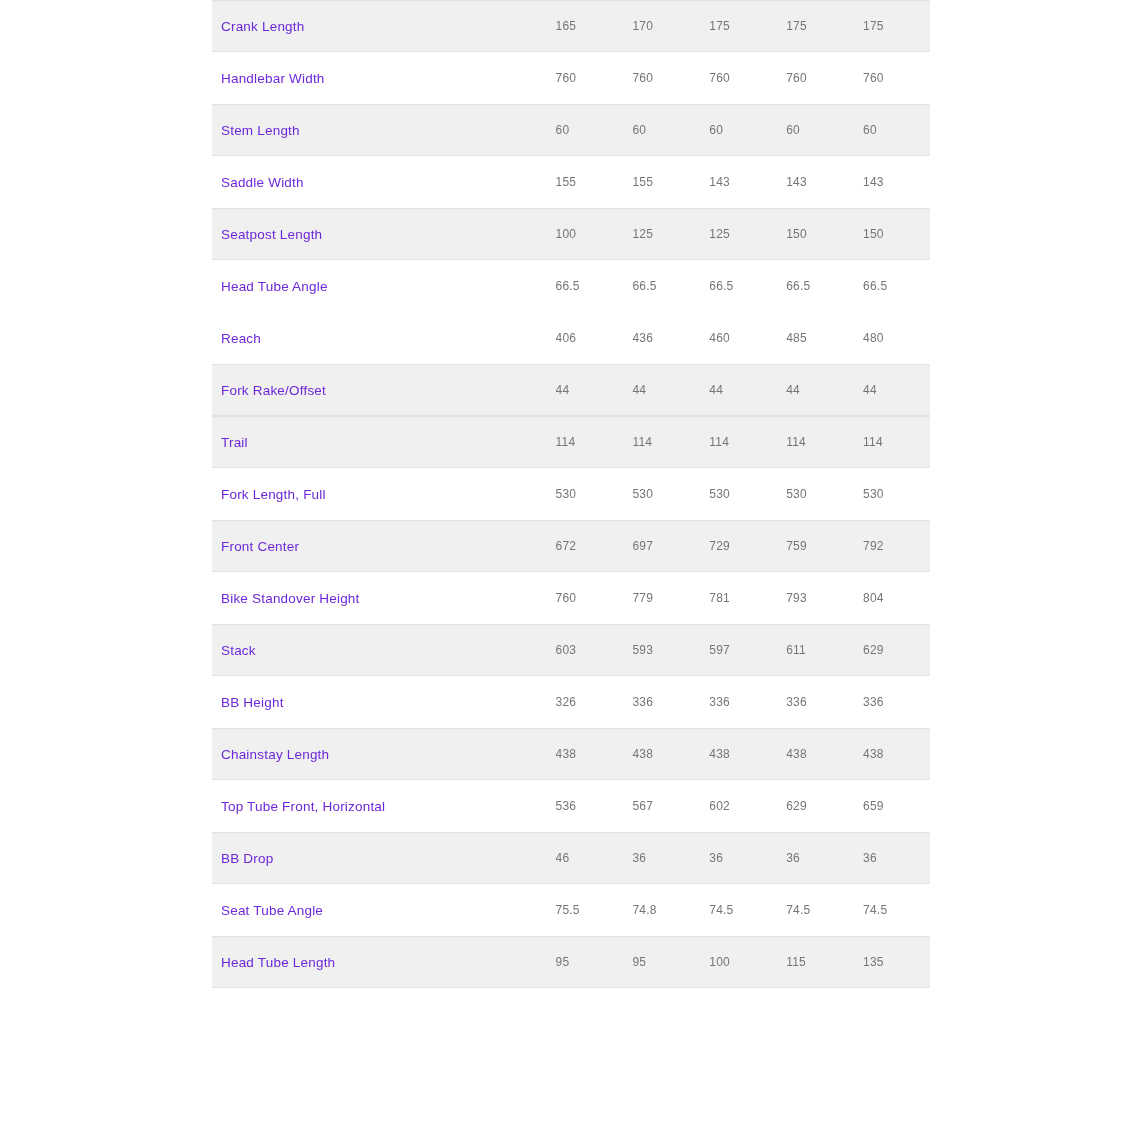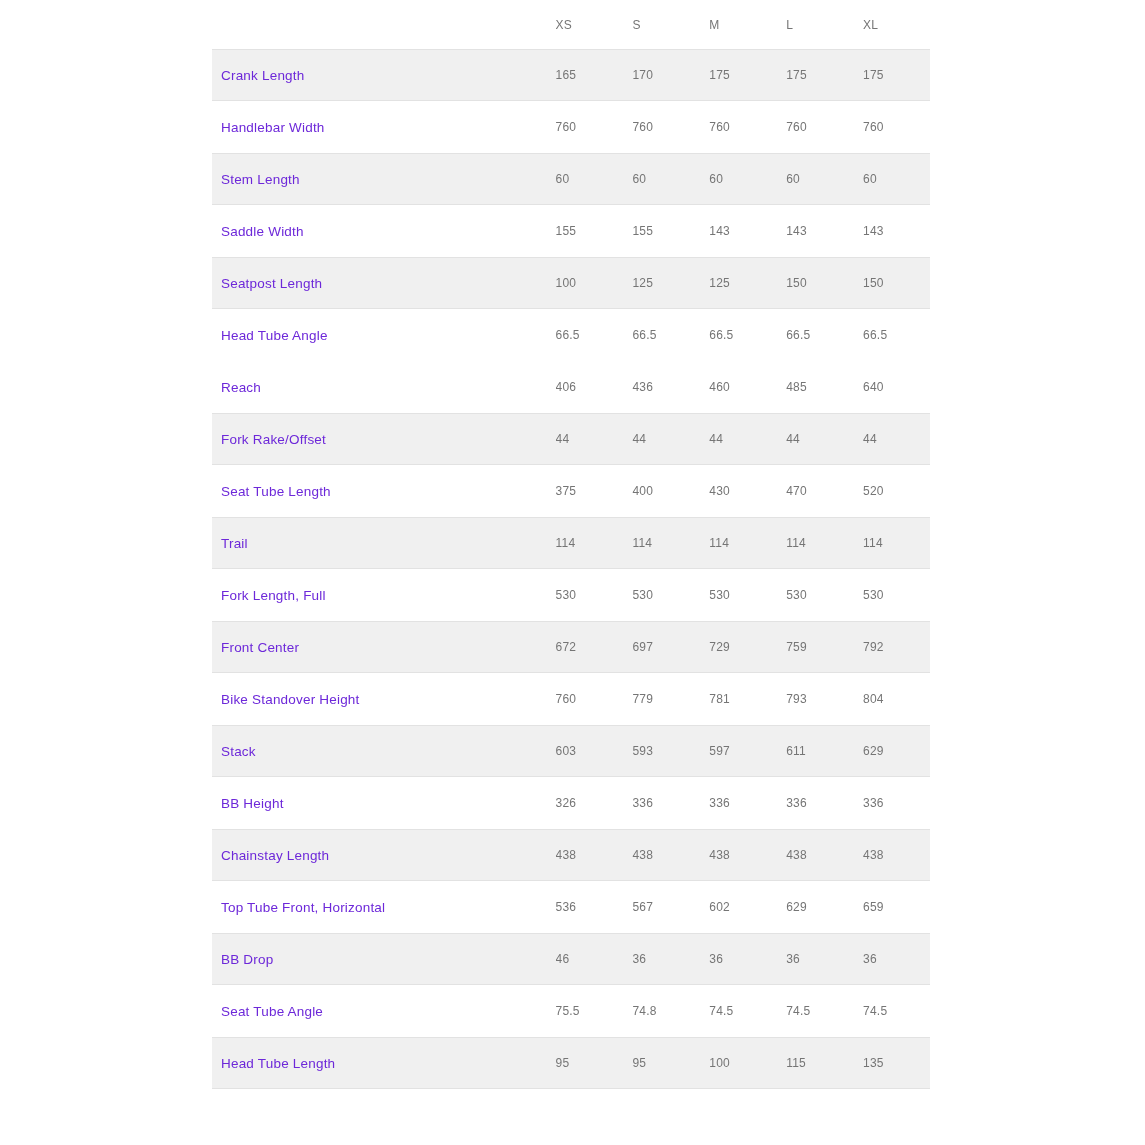--- a/index.html
+++ b/index.html
@@ -58,28 +58,20 @@
     letter-spacing: 0.2px;
   }
   .cell.val:last-child {
     width: 67px;
   }
 </style>
 </head>
 <body>
 
 <div class="geometry-table">
-  <div class="thead">
-    <div class="cell label"></div>
-    <div class="cell val">XS</div>
-    <div class="cell val">S</div>
-    <div class="cell val">M</div>
-    <div class="cell val">L</div>
-    <div class="cell val">XL</div>
-  </div>
   <div>
       <div class="row striped">
         <div class="cell label">Crank Length</div>
         <div class="cell val">165</div>
         <div class="cell val">170</div>
         <div class="cell val">175</div>
         <div class="cell val">175</div>
         <div class="cell val">175</div>
       </div>
       <div class="row">
@@ -121,37 +113,29 @@
         <div class="cell val">66.5</div>
         <div class="cell val">66.5</div>
         <div class="cell val">66.5</div>
       </div>
       <div class="row">
         <div class="cell label">Reach</div>
         <div class="cell val">406</div>
         <div class="cell val">436</div>
         <div class="cell val">460</div>
         <div class="cell val">485</div>
-        <div class="cell val">640</div>
+        <div class="cell val">480</div>
       </div>
       <div class="row striped">
         <div class="cell label">Fork Rake/Offset</div>
         <div class="cell val">44</div>
         <div class="cell val">44</div>
         <div class="cell val">44</div>
         <div class="cell val">44</div>
         <div class="cell val">44</div>
-      </div>
-      <div class="row">
-        <div class="cell label">Seat Tube Length</div>
-        <div class="cell val">375</div>
-        <div class="cell val">400</div>
-        <div class="cell val">430</div>
-        <div class="cell val">470</div>
-        <div class="cell val">520</div>
       </div>
       <div class="row striped">
         <div class="cell label">Trail</div>
         <div class="cell val">114</div>
         <div class="cell val">114</div>
         <div class="cell val">114</div>
         <div class="cell val">114</div>
         <div class="cell val">114</div>
       </div>
       <div class="row">

